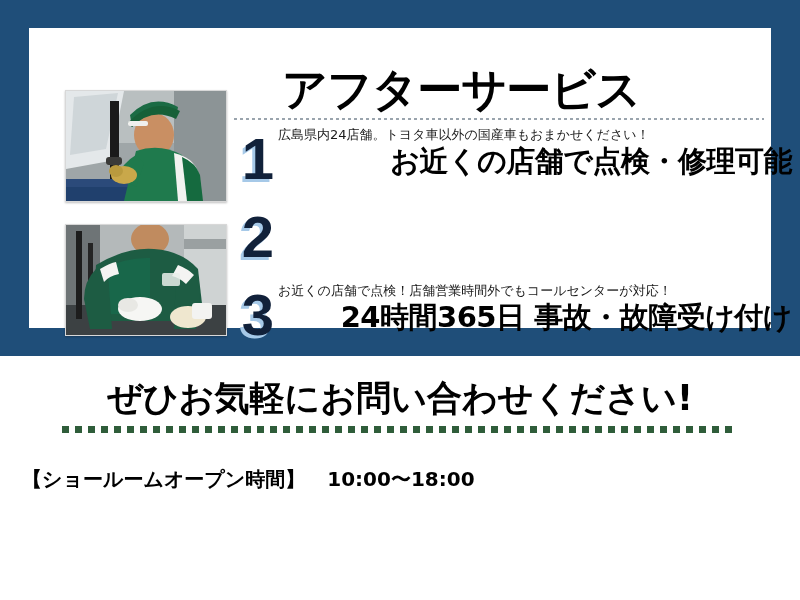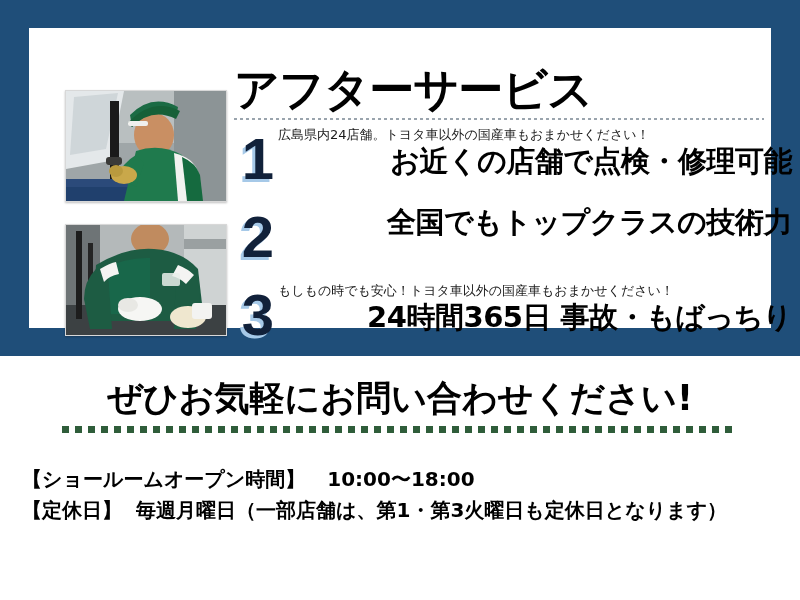--- a/index.html
+++ b/index.html
@@ -25,20 +25,21 @@
 
   
   .headline{
     position:absolute;left:205px;top:26px;width:530px;height:58px;
     display:flex;align-items:flex-end;white-space:nowrap;
     color:#000000;
   }
   .headline .h-main{
     font-size:45px;font-weight:bold;letter-spacing:-1px;line-height:1;
     font-family:"DejaVu Sans","Liberation Sans",sans-serif;
+    margin-left:48px;
   }
   .headline .h-sub{
     font-size:34px;font-weight:bold;letter-spacing:-1px;line-height:1;
     padding-bottom:1px;
     font-family:"DejaVu Sans","Liberation Sans",sans-serif;
   }
   .head-divider{
     position:absolute;left:205px;top:90px;width:530px;height:2px;
     background-image:repeating-linear-gradient(to right,#9aa4ad 0 3px,transparent 3px 6px);
   }
@@ -167,43 +168,39 @@
         <div class="num">1</div>
         <div class="item-body">
           <div class="item-sub">広島県内24店舗。トヨタ車以外の国産車もおまかせください！</div>
           <div class="item-main">お近くの店舗で点検・修理可能</div>
         </div>
       </div>
 
       <div class="item item-2">
         <div class="num">2</div>
         <div class="item-body">
-          <div class="item-main">全国でもトップクラスの技術力</div>
         </div>
       </div>
 
       <div class="item item-3">
         <div class="num">3</div>
         <div class="item-body">
-          <div class="item-sub">もしもの時でも安心！トヨタ車以外の国産車もおまかせください！</div>
-          <div class="item-main">24時間365日 事故・もばっちり</div>
+          <div class="item-sub">お近くの店舗で点検！店舗営業時間外でもコールセンターが対応！</div>
+          <div class="item-main">24時間365日 事故・故障受け付け</div>
         </div>
       </div>
 
     </div>
   </div>
 
   <div class="lower">
 
     <div class="cta">ぜひお気軽にお問い合わせください!</div>
     <div class="cta-divider"></div>
 
     <div class="hours">
       <div>
         <span>【ショールームオープン時間】</span><span class="gap"></span><span>10:00〜18:00</span>
       </div>
-      <div>
-        <span>【定休日】</span><span class="gap-sm"></span><span>毎週月曜日（一部店舗は、第1・第3火曜日も定休日となります）</span>
-      </div>
     </div>
 
   </div>
 </div>
 
 </body></html>

